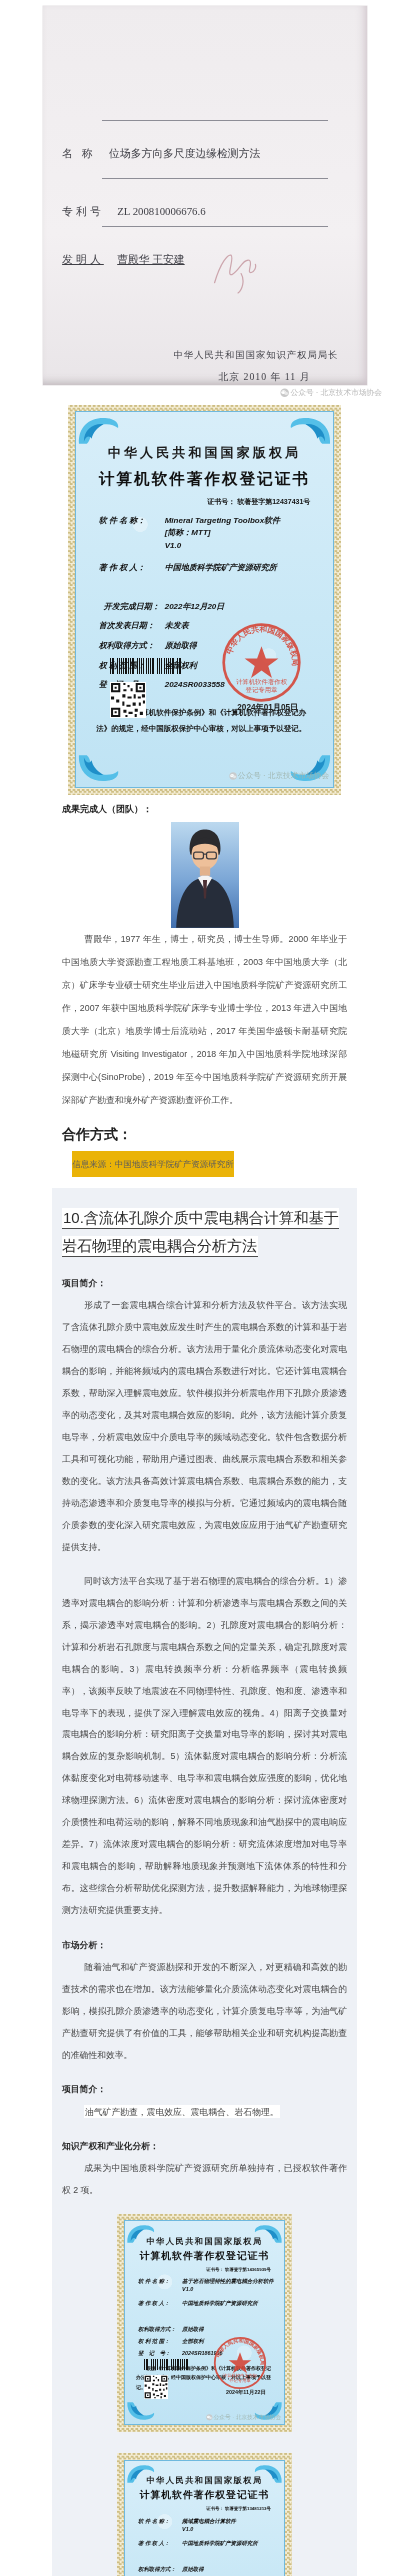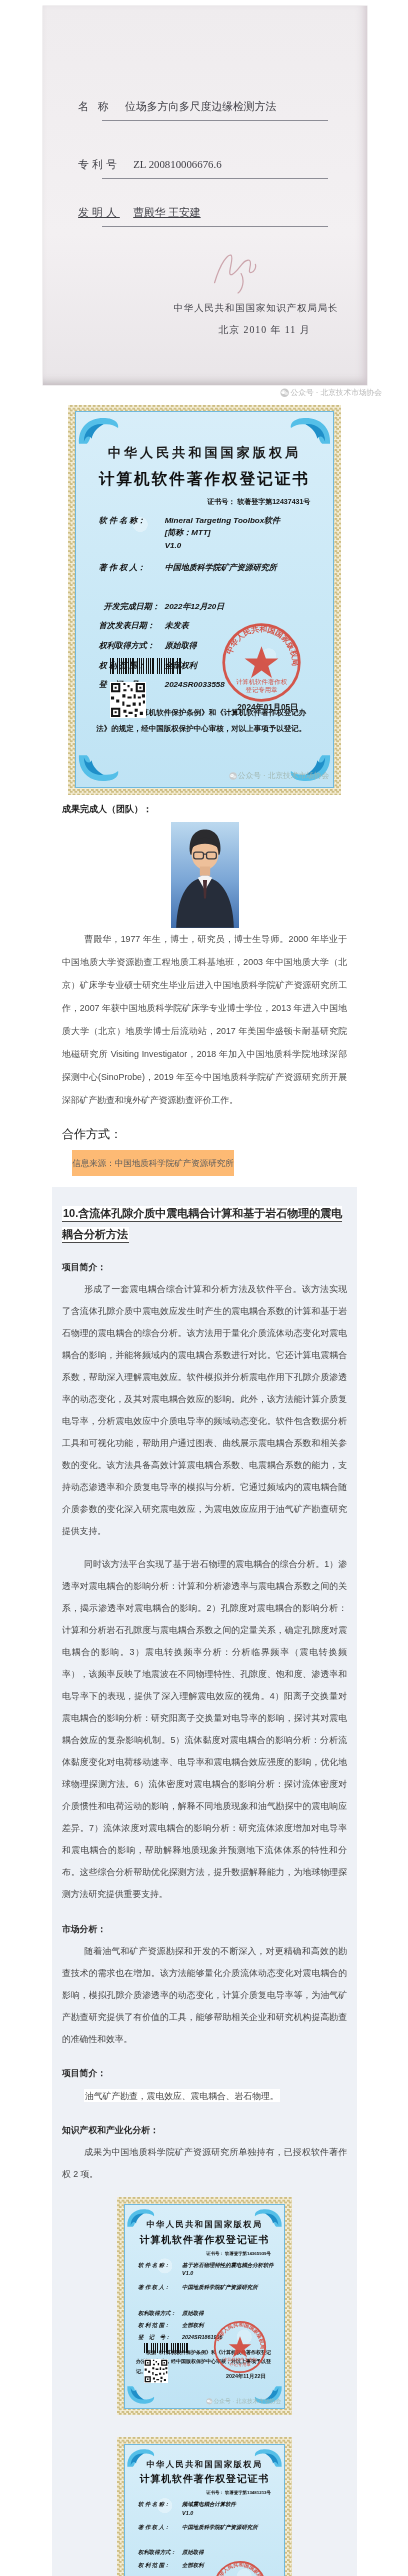--- a/index.html
+++ b/index.html
@@ -19,21 +19,21 @@
   .wm-in-cert-sm { position:absolute; right:3.1px; bottom:2.1px; color:#9fb4ad; opacity:.9; font-size:5.7px; }
 
   
   .patent {
     width:324px; height:379px; margin:0 auto; position:relative;
     background:linear-gradient(180deg,#efecee 0%, #f3f0f2 60%, #e9e5e8 100%);
     box-shadow: inset -7.2px 0 9.3px -5.2px #cfc4cb, inset 0 -8.2px 9.3px -6.2px #b9b2b6, 0 0 0 0.5px #e3dee1;
     font-family:"Liberation Serif","DejaVu Serif",serif; color:#3f3f46;
   }
   .patent-inner { position:absolute; left:19.6px; right:23px; top:0; }
-  .p-row { position:absolute; left:16px; right:0; }
+  .p-row { position:absolute; left:0; right:0;margin-top:47px; }
   .p-label { letter-spacing:3.1px; margin-right:13.4px; }
   .p-name-row { top:94px; font-size:10.8px; }
   .p-no-row { top:152px; font-size:10.8px; }
   .p-inv-row { top:200px; font-size:10.8px;text-decoration:underline; }
   .p-rule { position:absolute; left:40px; right:15.5px; border-bottom:0.8px solid #8d8d96; }
   .rule1 { top:114px; } .rule2 { top:172px; } .rule3 { top:220px; }
   .p-issuer { top:296px; font-size:9.3px; text-align:right; right:5.2px; letter-spacing:1px; }
   .p-date { top:318px; font-size:9.8px; text-align:right; right:33px; letter-spacing:1px; }
   .p-sign { position:absolute; top:241px; right:77px; opacity:.75; }
 
@@ -101,30 +101,30 @@
   .cert--sm .row-gap { margin-top:17.5px; }
   .cert--sm .statement { margin:6.2px 11.3px 0 11.3px; font-size:5px; line-height:1.9; }
   .cert--sm .barcode { position:absolute; left:19.6px; top:138px; width:44px; height:10.3px; }
   .cert--sm .qr { position:absolute; left:19.6px; top:154px; }
   .cert--sm .seal { right:17.5px; top:115px; width:54px; height:54px; }
   .cert--sm .cert-date { right:18.5px; top:168px; font-size:5.4px; }
 
   
   .article { padding:0 62px; }
   .h-team { font-size:9px; font-weight:bold; color:#222; margin-top:8.2px; }
-  .h-sub  { font-size:12px; font-weight:normal; color:#222; margin:13.4px 0 3.1px 0; }
+  .h-sub  { font-size:14px; font-weight:bold; color:#222; margin:13.4px 0 3.1px 0; }
   .photo-wrap { display:flex; justify-content:center; }
   .bio { font-size:8.8px; line-height:2.62; text-align:justify; color:#4a4a4a; }
   .bio .indent { display:inline-block; width:2.5em; }
   .coop-line { font-size:8.8px; color:#4a4a4a; line-height:2.2; padding-left:1.2em; }
   .source-line { font-size:8.5px; color:#5c5c5c; line-height:2.2; padding-left:1.2em; margin-top:11.3px; }
-  .hl { background:#fdba74; box-decoration-break:clone; -webkit-box-decoration-break:clone; padding:8px 0; }
+  .hl { background:#eab308; box-decoration-break:clone; -webkit-box-decoration-break:clone; padding:8px 0; }
 
   .panel { background:#eef1f6; margin:14.4px -10.3px 0 -10.3px; padding:15.5px 10.3px 13.4px 10.3px; }
-  .panel-title { font-size:11px; font-weight:bold; color:#2b2b2b; line-height:1.9; }
+  .panel-title { font-size:15px; font-weight:normal; color:#2b2b2b; line-height:1.9; }
   .panel-title span { background:#ffffff; border-bottom:1px solid #4a4a4a; padding:1px 1px 2.1px 1px; }
   .panel h3 { font-size:8.8px; font-weight:bold; color:#2b2b2b; margin:17.5px 0 5.2px 0; }
   .panel p { font-size:8.8px; line-height:2.5; text-align:justify; color:#454545; }
   .panel p .indent { display:inline-block; width:2.5em; }
   .hl-white { background:#ffffff; box-decoration-break:clone; -webkit-box-decoration-break:clone; padding:1.5px 1px; }
 
   .cert-stack { margin-top:11.3px; }
   .cert-stack .cert + .cert { margin-top:21.6px; }
 
   

